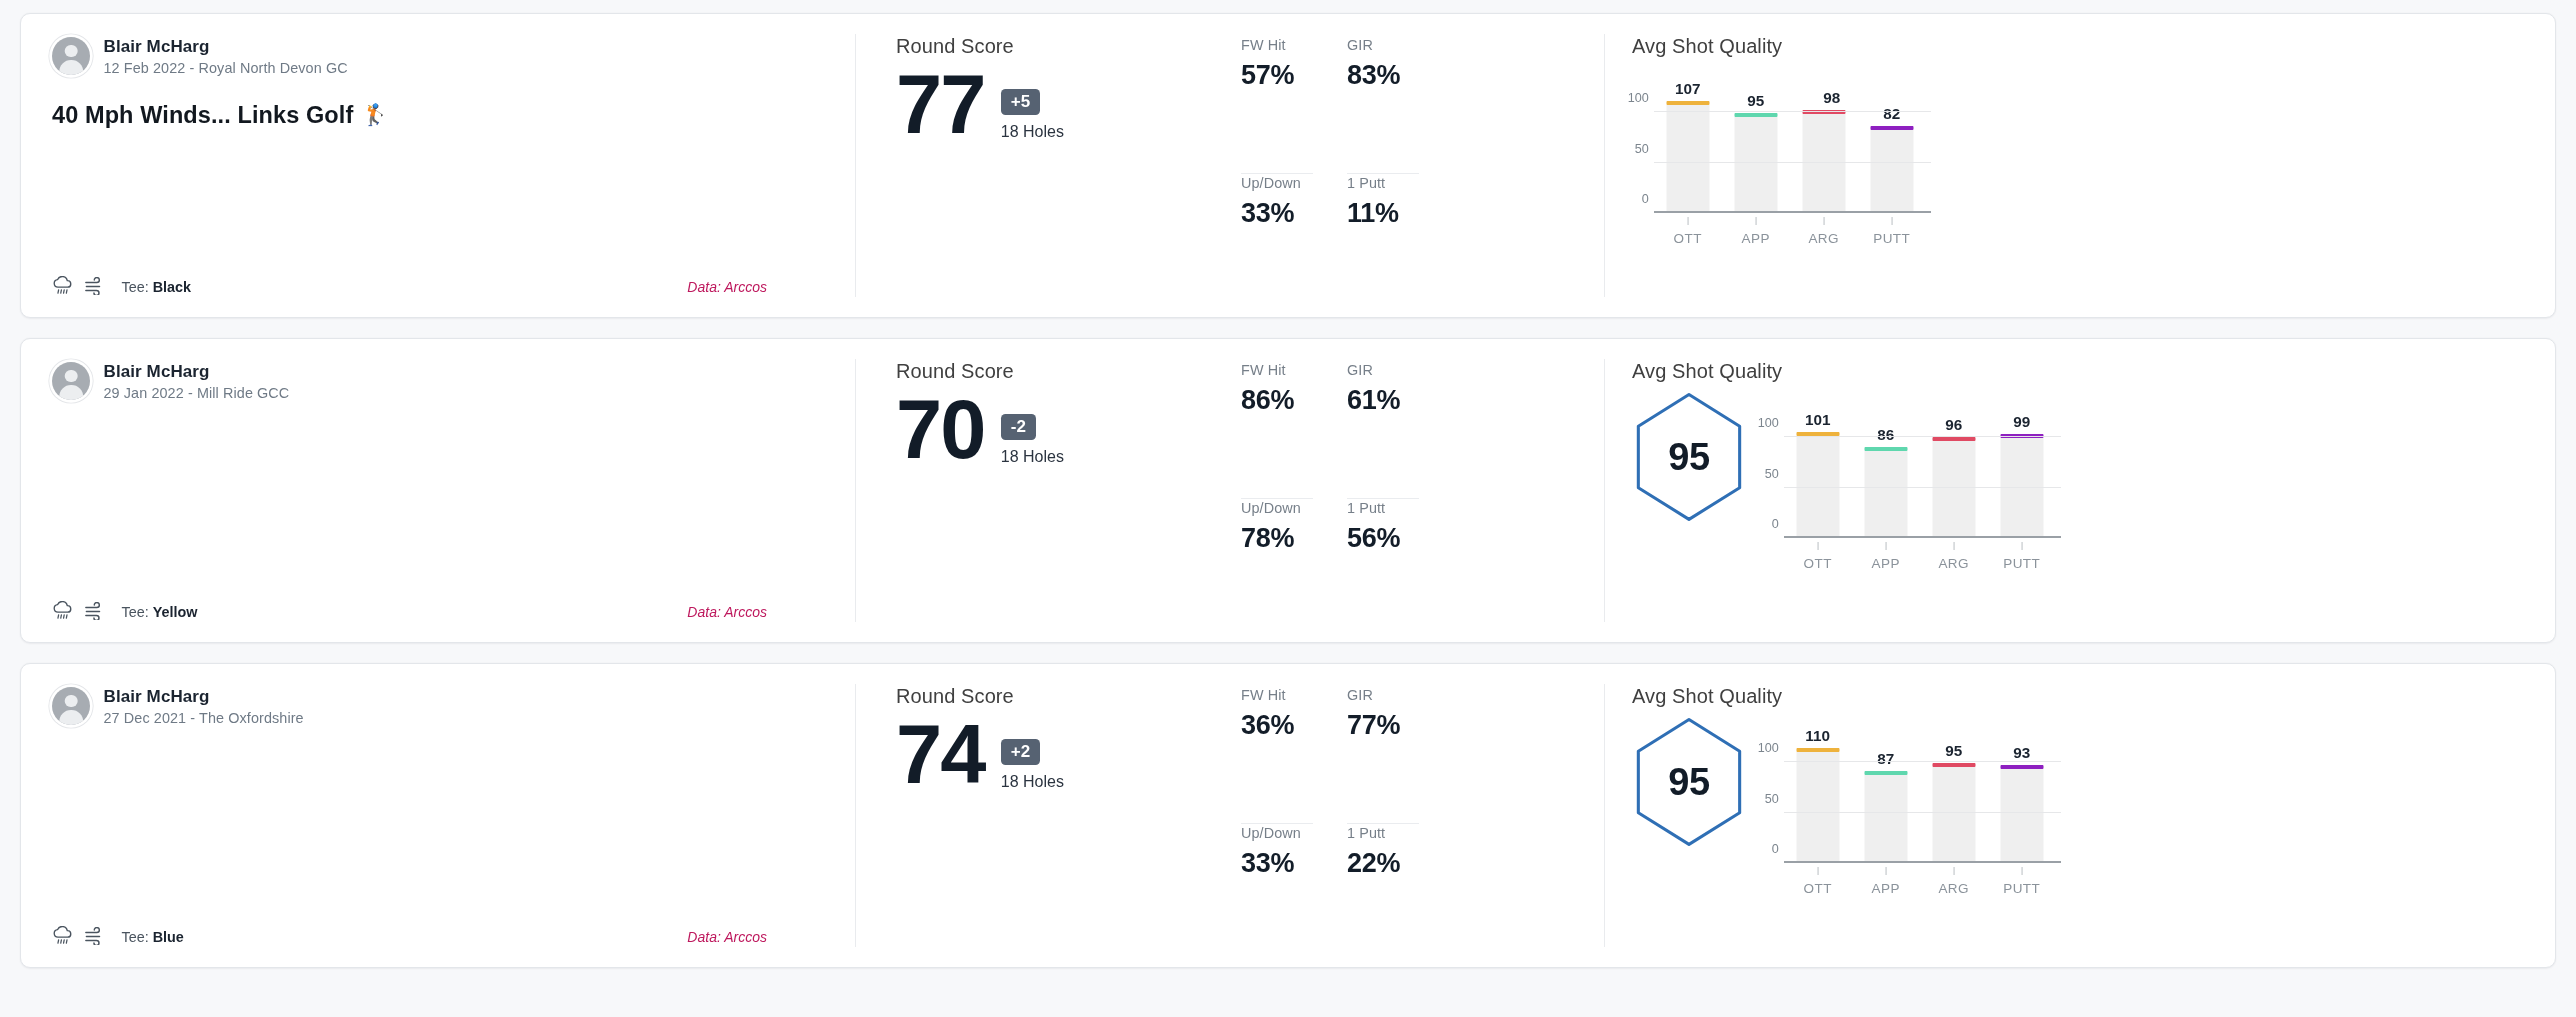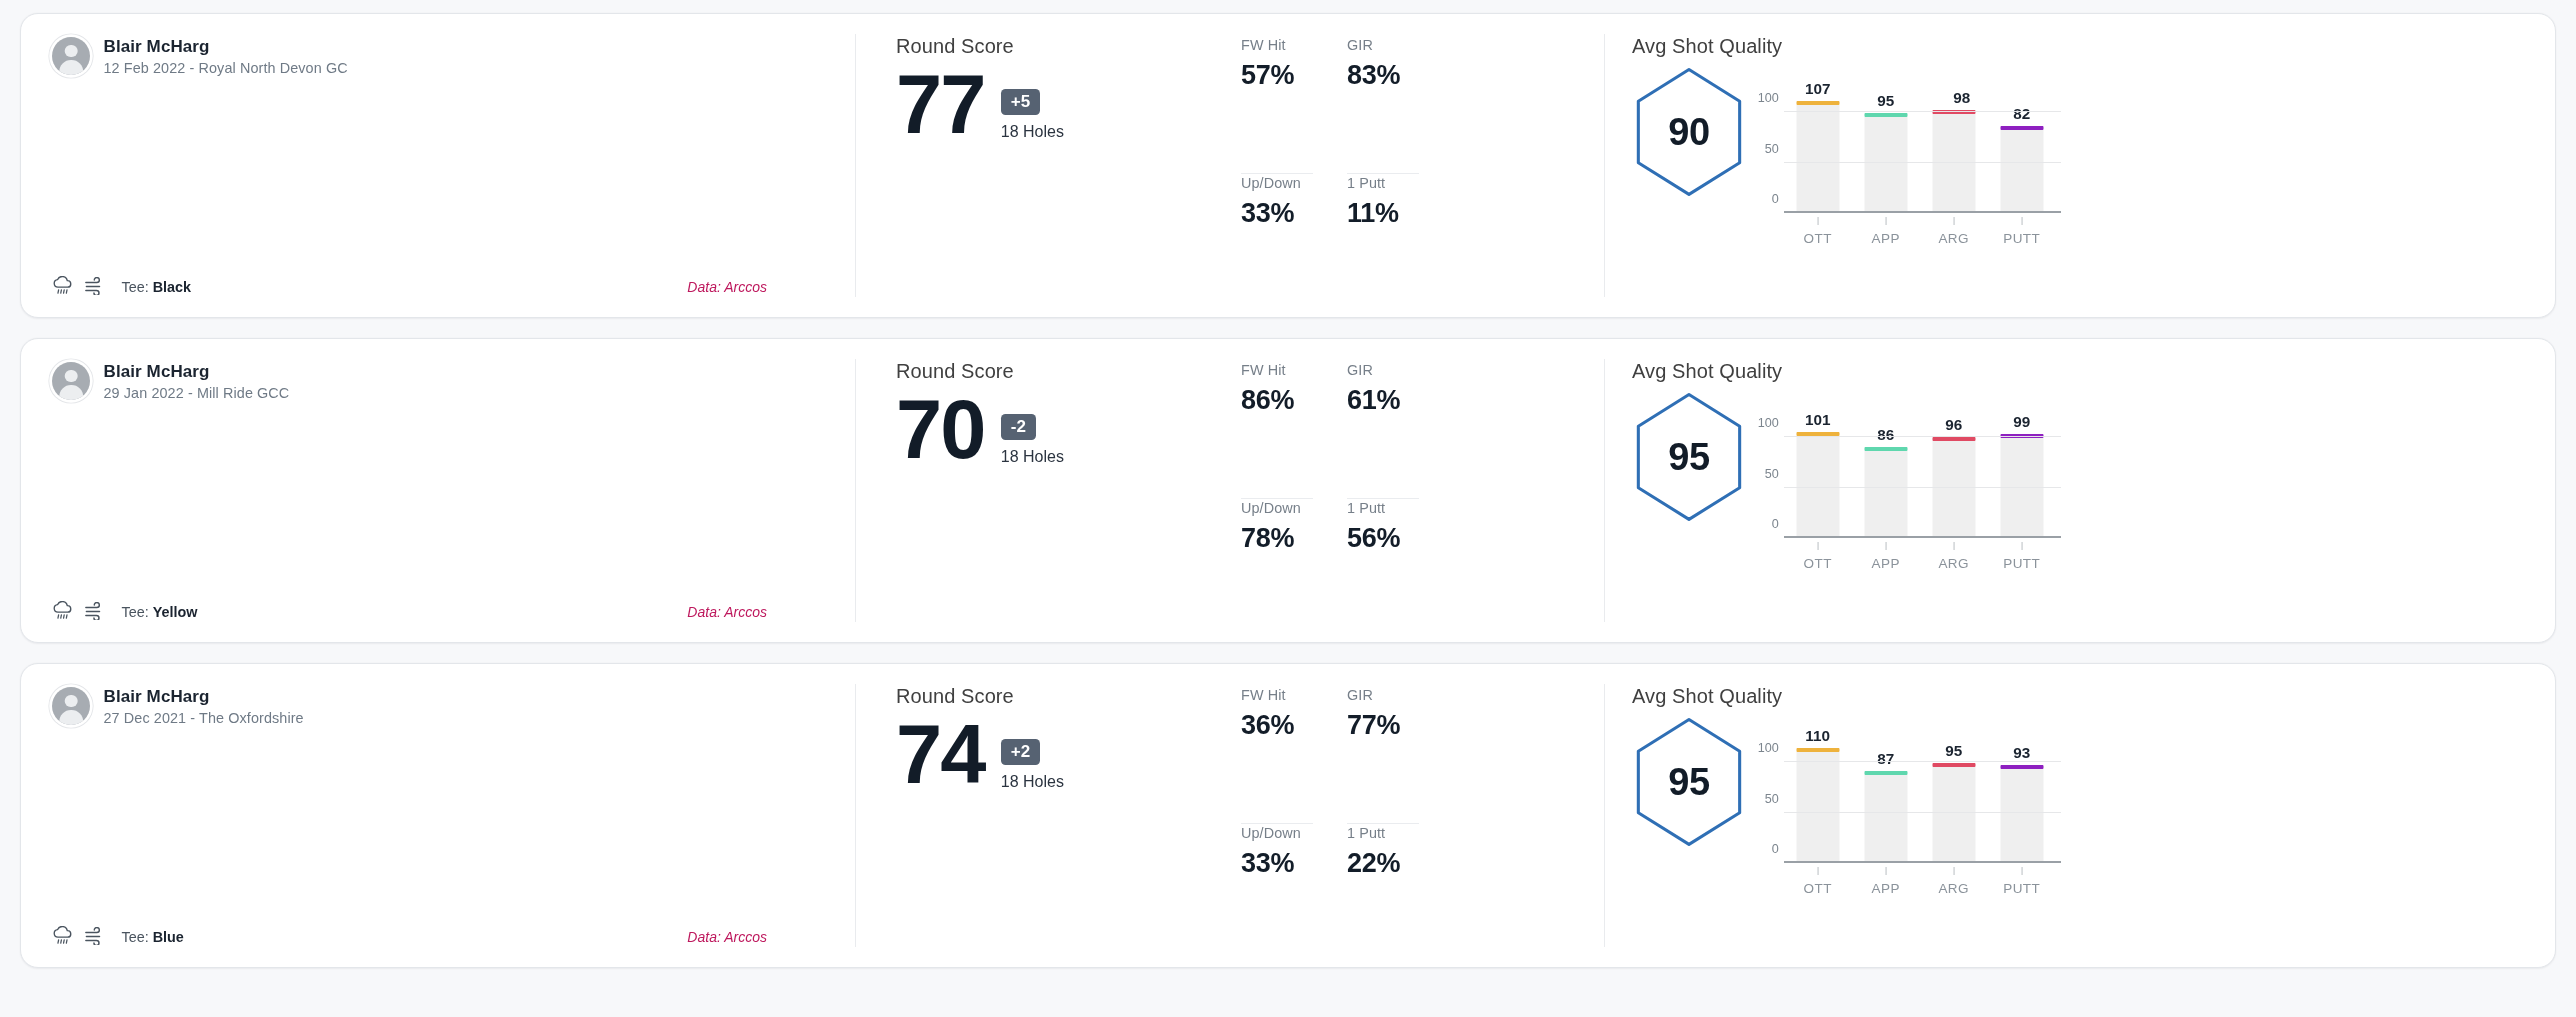--- a/index.html
+++ b/index.html
@@ -17,21 +17,21 @@
     padding: 12.6px 20px 9px 20px;
     display: flex;
     flex-direction: column;
     gap: 20px;
   }
 
   
   .round-card {
     background: #ffffff;
     border: 0.9px solid #e3e6ea;
-    border-radius: 18px;
+    border-radius: 10px;
     box-shadow: 0 0.9px 1.8px rgba(16,24,40,.06);
     height: 305px;
     display: flex;
     align-items: stretch;
     overflow: hidden;
   }
 
   
   .info-panel {
     width: 835px;
@@ -224,20 +224,24 @@
         <div class="avatar">
           <div class="head"></div>
           <div class="body"></div>
         </div>
         <div class="player-meta">
           <div class="player-name">Blair McHarg</div>
           <div class="round-sub">12 Feb 2022 - Royal North Devon GC</div>
         </div>
       </div>
 
+      <div class="round-title">
+        <span>40 Mph Winds... Links Golf</span>
+        <span class="title-emoji">🏌</span>
+      </div>
 
       <div class="info-footer">
         <div class="cond-group">
           <span class="cond-icon">
             <svg width="21.7" height="20" viewBox="0 0 24 22" fill="none">
               <path d="M6.6 12.3a4.2 4.2 0 0 1-.35-8.38A5.6 5.6 0 0 1 16.9 5.1a3.6 3.6 0 0 1 .5 7.2H6.6Z" stroke="#4a545f" stroke-width="1.5" stroke-linejoin="round"></path>
               <path d="M7.3 15.4l-.7 3.4M10.4 15.4l-.7 3.4M13.5 15.4l-.7 3.4M16.6 15.4l-.7 3.4" stroke="#4a545f" stroke-width="1.4" stroke-linecap="round"></path>
             </svg>
           </span>
           <span class="cond-icon">
@@ -287,26 +291,20 @@
         <div class="stat-cell">
           <div class="stat-name">1 Putt</div>
           <div class="stat-value">11%</div>
         </div>
       </div>
     </div>
 
     <div class="quality-panel">
       <div class="panel-label">Avg Shot Quality</div>
       <div class="quality-body">
-        <div class="hex-wrap">
-          <svg viewBox="0 0 126 148">
-            <polygon points="63,5 119,40 119,108 63,143 7,108 7,40" fill="none" stroke="#2f6fb5" stroke-width="3.4" stroke-linejoin="round"></polygon>
-          </svg>
-          <div class="hex-value">90</div>
-        </div>
         <div class="chart">
           <div class="chart-inner">
             <div class="y-labels">
                 <div class="y-tick" style="bottom: 0%;">0</div>
                 <div class="y-tick" style="bottom: 40%;">50</div>
                 <div class="y-tick" style="bottom: 80%;">100</div>
               </div>
             <div class="bars">
                 <div class="bar-slot">
                   <div class="bar-track" style="height: 85.6%; background: rgb(239, 239, 239);">

